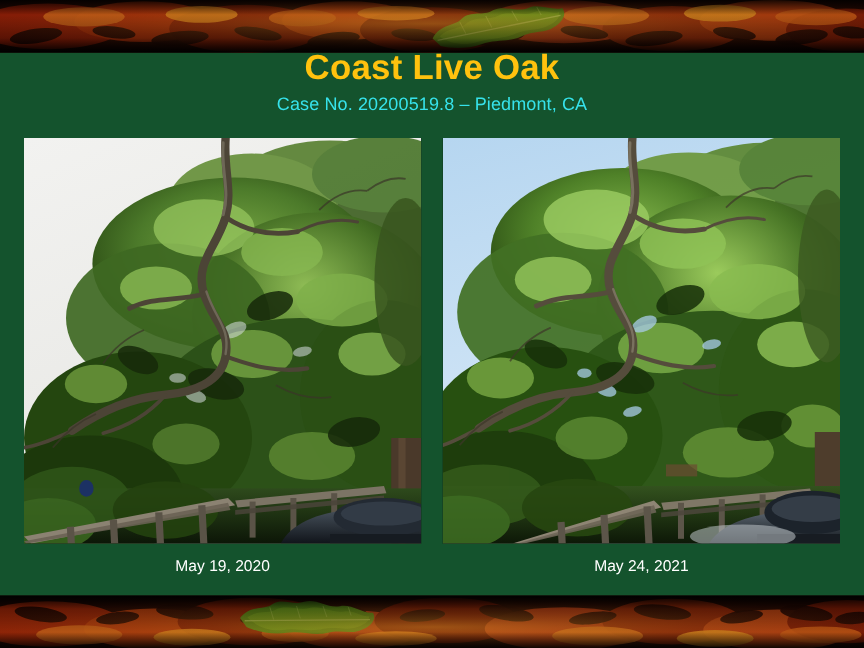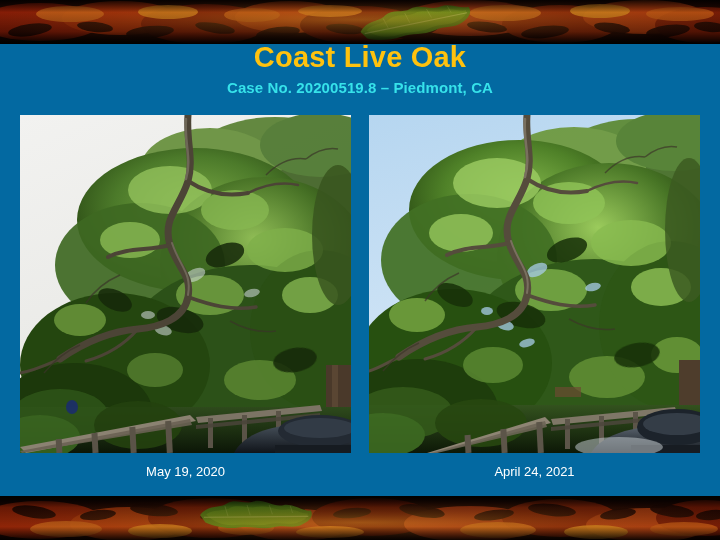--- a/index.html
+++ b/index.html
@@ -12,21 +12,21 @@
     width: 720px;
     height: 540px;
     overflow: hidden;
     font-family: "Liberation Sans", sans-serif;
     position: relative;
   }
 
   .slide {
     position: absolute;
     inset: 0;
-    background: #0369a1;
+    background: #14532d;
   }
 
   
   .leaf-border {
     position: absolute;
     left: 0;
     width: 720px;
     height: 44px;
     overflow: hidden;
   }
@@ -46,21 +46,21 @@
   .slide-title {
     font-size: 29px;
     font-weight: bold;
     color: #FFC20E;
     line-height: 34px;
     letter-spacing: 0.2px;
     margin: 0;
   }
   .slide-subtitle {
     font-size: 15px;
-    font-weight: bold;
+    font-weight: normal;
     color: #36E2EA;
     line-height: 22px;
     margin: 3px 0 0 0;
     letter-spacing: 0.1px;
   }
 
   
   .photo-row {
     position: absolute;
     top: 115px;
@@ -447,21 +447,21 @@
           <ellipse cx="250" cy="332" rx="44" ry="10" fill="#BFC6CB" opacity="0.55"></ellipse>
         </g>
 
         <rect x="186" y="272" width="26" height="10" fill="#6B4A32" opacity="0.7"></rect>
       </svg>
     </div>
   </div>
 
   <div class="caption-row">
     <div class="caption">May 19, 2020</div>
-    <div class="caption">April 24, 2021</div>
+    <div class="caption">May 24, 2021</div>
   </div>
 
   <div class="leaf-border bottom">
     <svg viewBox="0 0 720 44" preserveAspectRatio="none">
       <defs>
         <linearGradient id="bfade" x1="0" y1="0" x2="0" y2="1">
           <stop offset="0%" stop-color="#000" stop-opacity="1"></stop>
           <stop offset="26%" stop-color="#000" stop-opacity="0.32"></stop>
           <stop offset="70%" stop-color="#000" stop-opacity="0.05"></stop>
           <stop offset="100%" stop-color="#000" stop-opacity="0.9"></stop>

